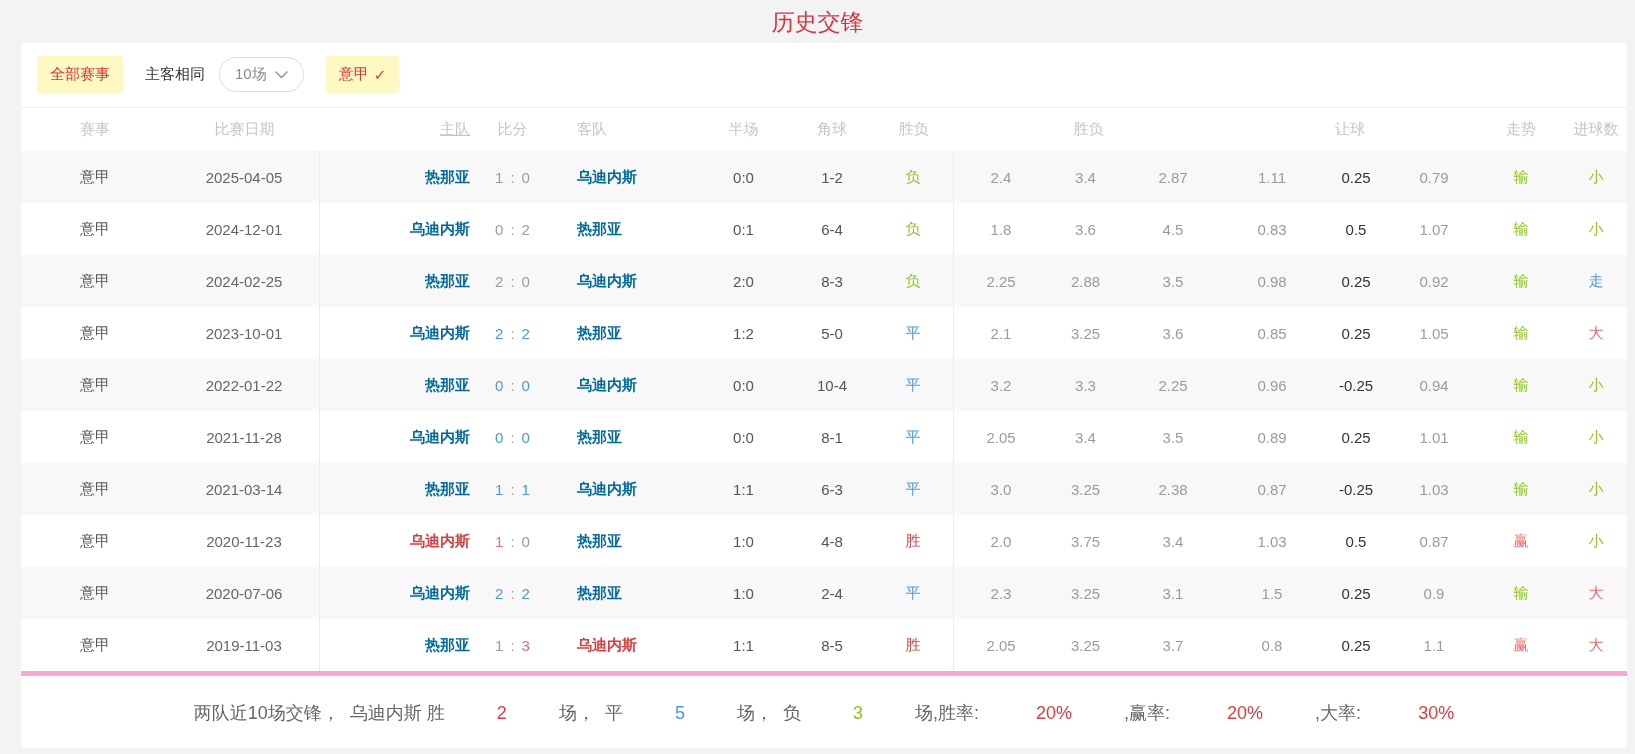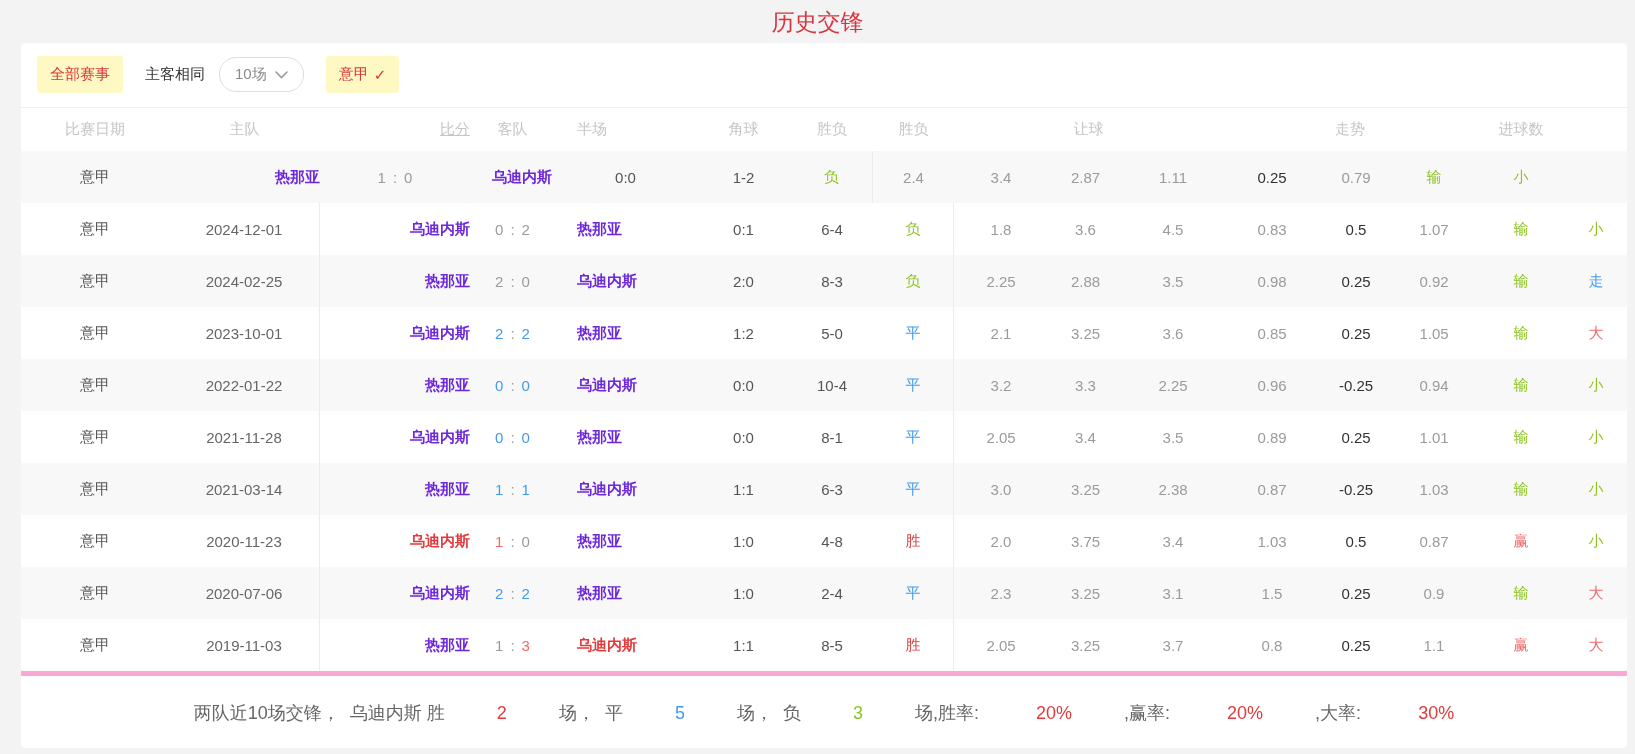--- a/index.html
+++ b/index.html
@@ -35,21 +35,21 @@
   .col-away { justify-content:flex-start; padding-left:22px; font-weight:700; color:#333; }
   .col-score { gap:7px; }
   .col-odd, .col-hcp { color:#9b9b9b; }
   .col-hcp.mid { color:#333; }
   
   .c-red { color:#e03b3d; }
   .c-redsoft { color:#f06a6a; }
   .c-blue { color:#429af0; }
   .c-green { color:#8cc41f; }
   .c-gray { color:#9b9b9b; }
-  .c-dark { color:#6d28d9; }
+  .c-dark { color:#0369a1; }
   .summary { height:79px; display:flex; align-items:center; justify-content:center;
     border-top:5px solid #f9a8d4; font-size:18px; color:#666; white-space:pre-wrap;gap:47px; }
 </style>
 </head>
 <body>
 
 <div class="page">
   <div class="title">历史交锋</div>
   <div class="card">
     <div class="filters">
@@ -61,36 +61,38 @@
           <path d="M1 1 L6.5 6.5 L12 1" stroke="#9a9a9a" stroke-width="1.6" fill="none" stroke-linecap="round"></path>
         </svg>
       </div>
       <button class="chip">
         <span>意甲</span>
         <span class="check">✓</span>
       </button>
     </div>
 
     <div class="thead">
+      <div class="th">赛事</div>
       <div class="th">比赛日期</div>
       <div class="th">主队</div>
       <div class="th">比分</div>
       <div class="th">客队</div>
       <div class="th">半场</div>
       <div class="th">角球</div>
       <div class="th">胜负</div>
       <div class="th">胜负</div>
       <div class="th">让球</div>
       <div class="th">走势</div>
       <div class="th">进球数</div>
     </div>
 
     <div class="tbody">
         <div class="row alt">
           <div class="cell col-league">意甲</div>
+          <div class="cell col-date">2025-04-05</div>
           <div class="cell col-home c-dark">热那亚</div>
           <div class="cell col-score">
             <span class="c-gray">1</span>
             <span class="c-gray">:</span>
             <span class="c-gray">0</span>
           </div>
           <div class="cell col-away c-dark">乌迪内斯</div>
           <div class="cell col-half">0:0</div>
           <div class="cell col-corner">1-2</div>
           <div class="cell col-result c-green">负</div>

